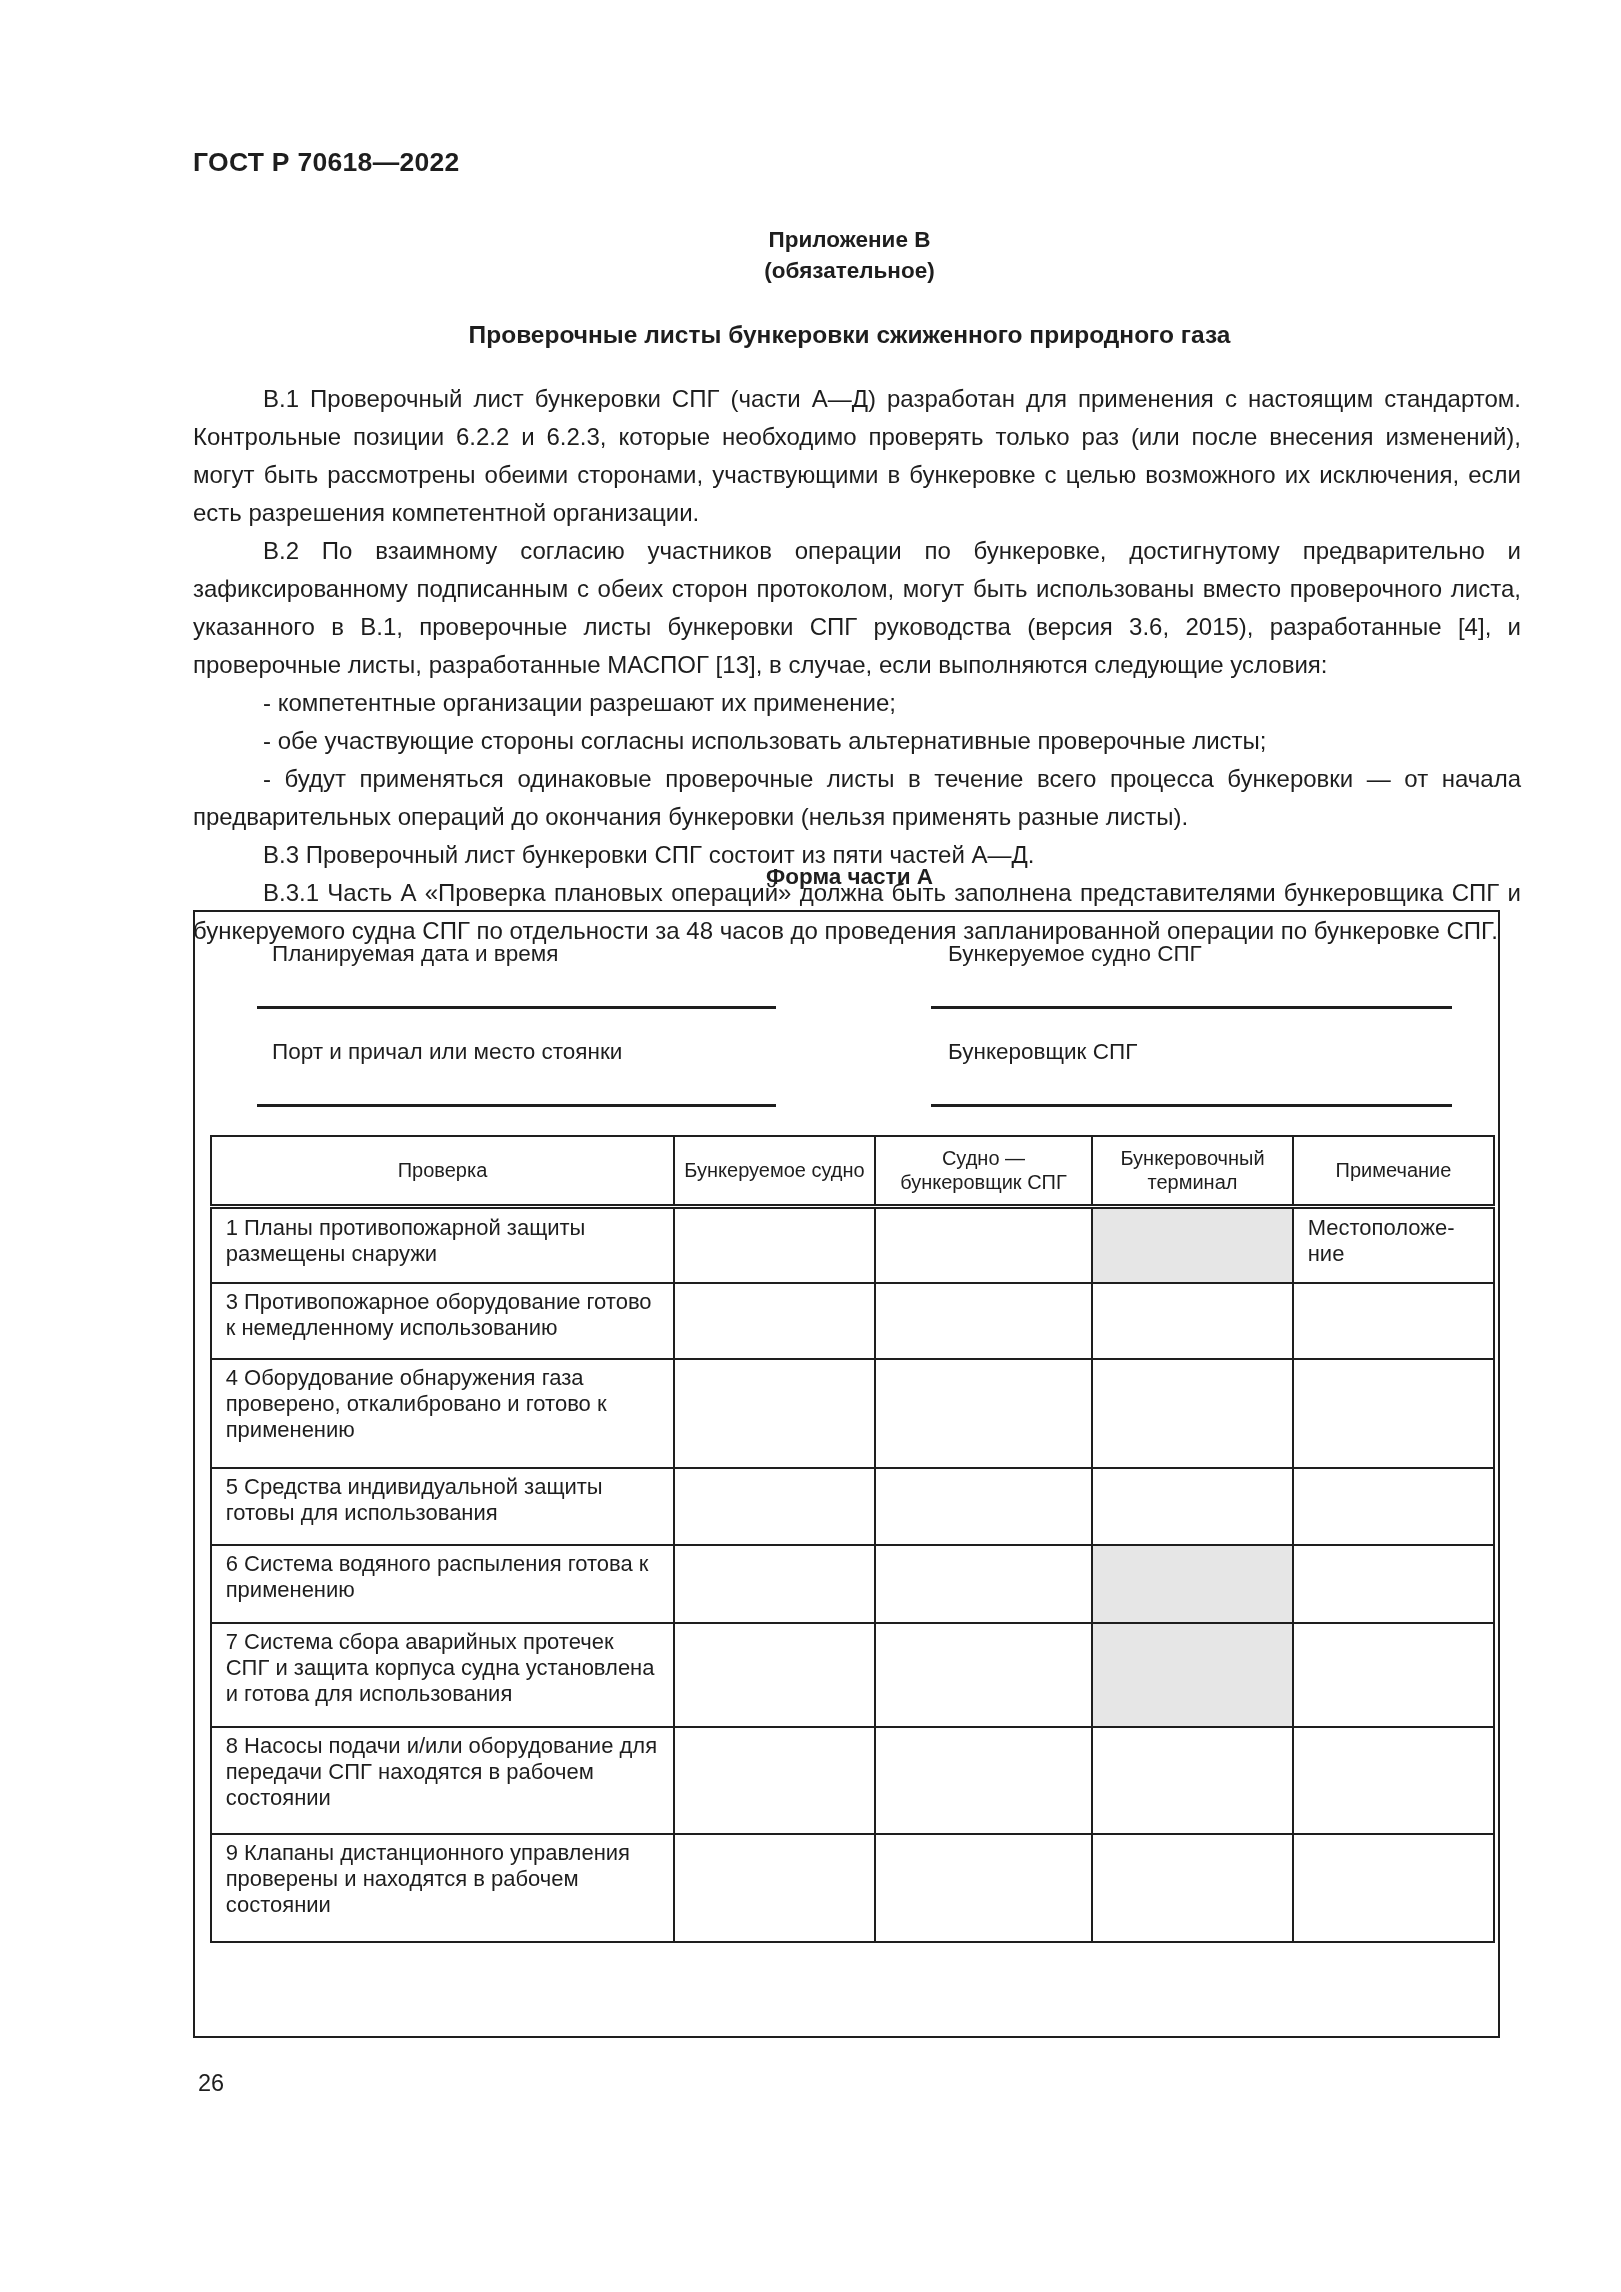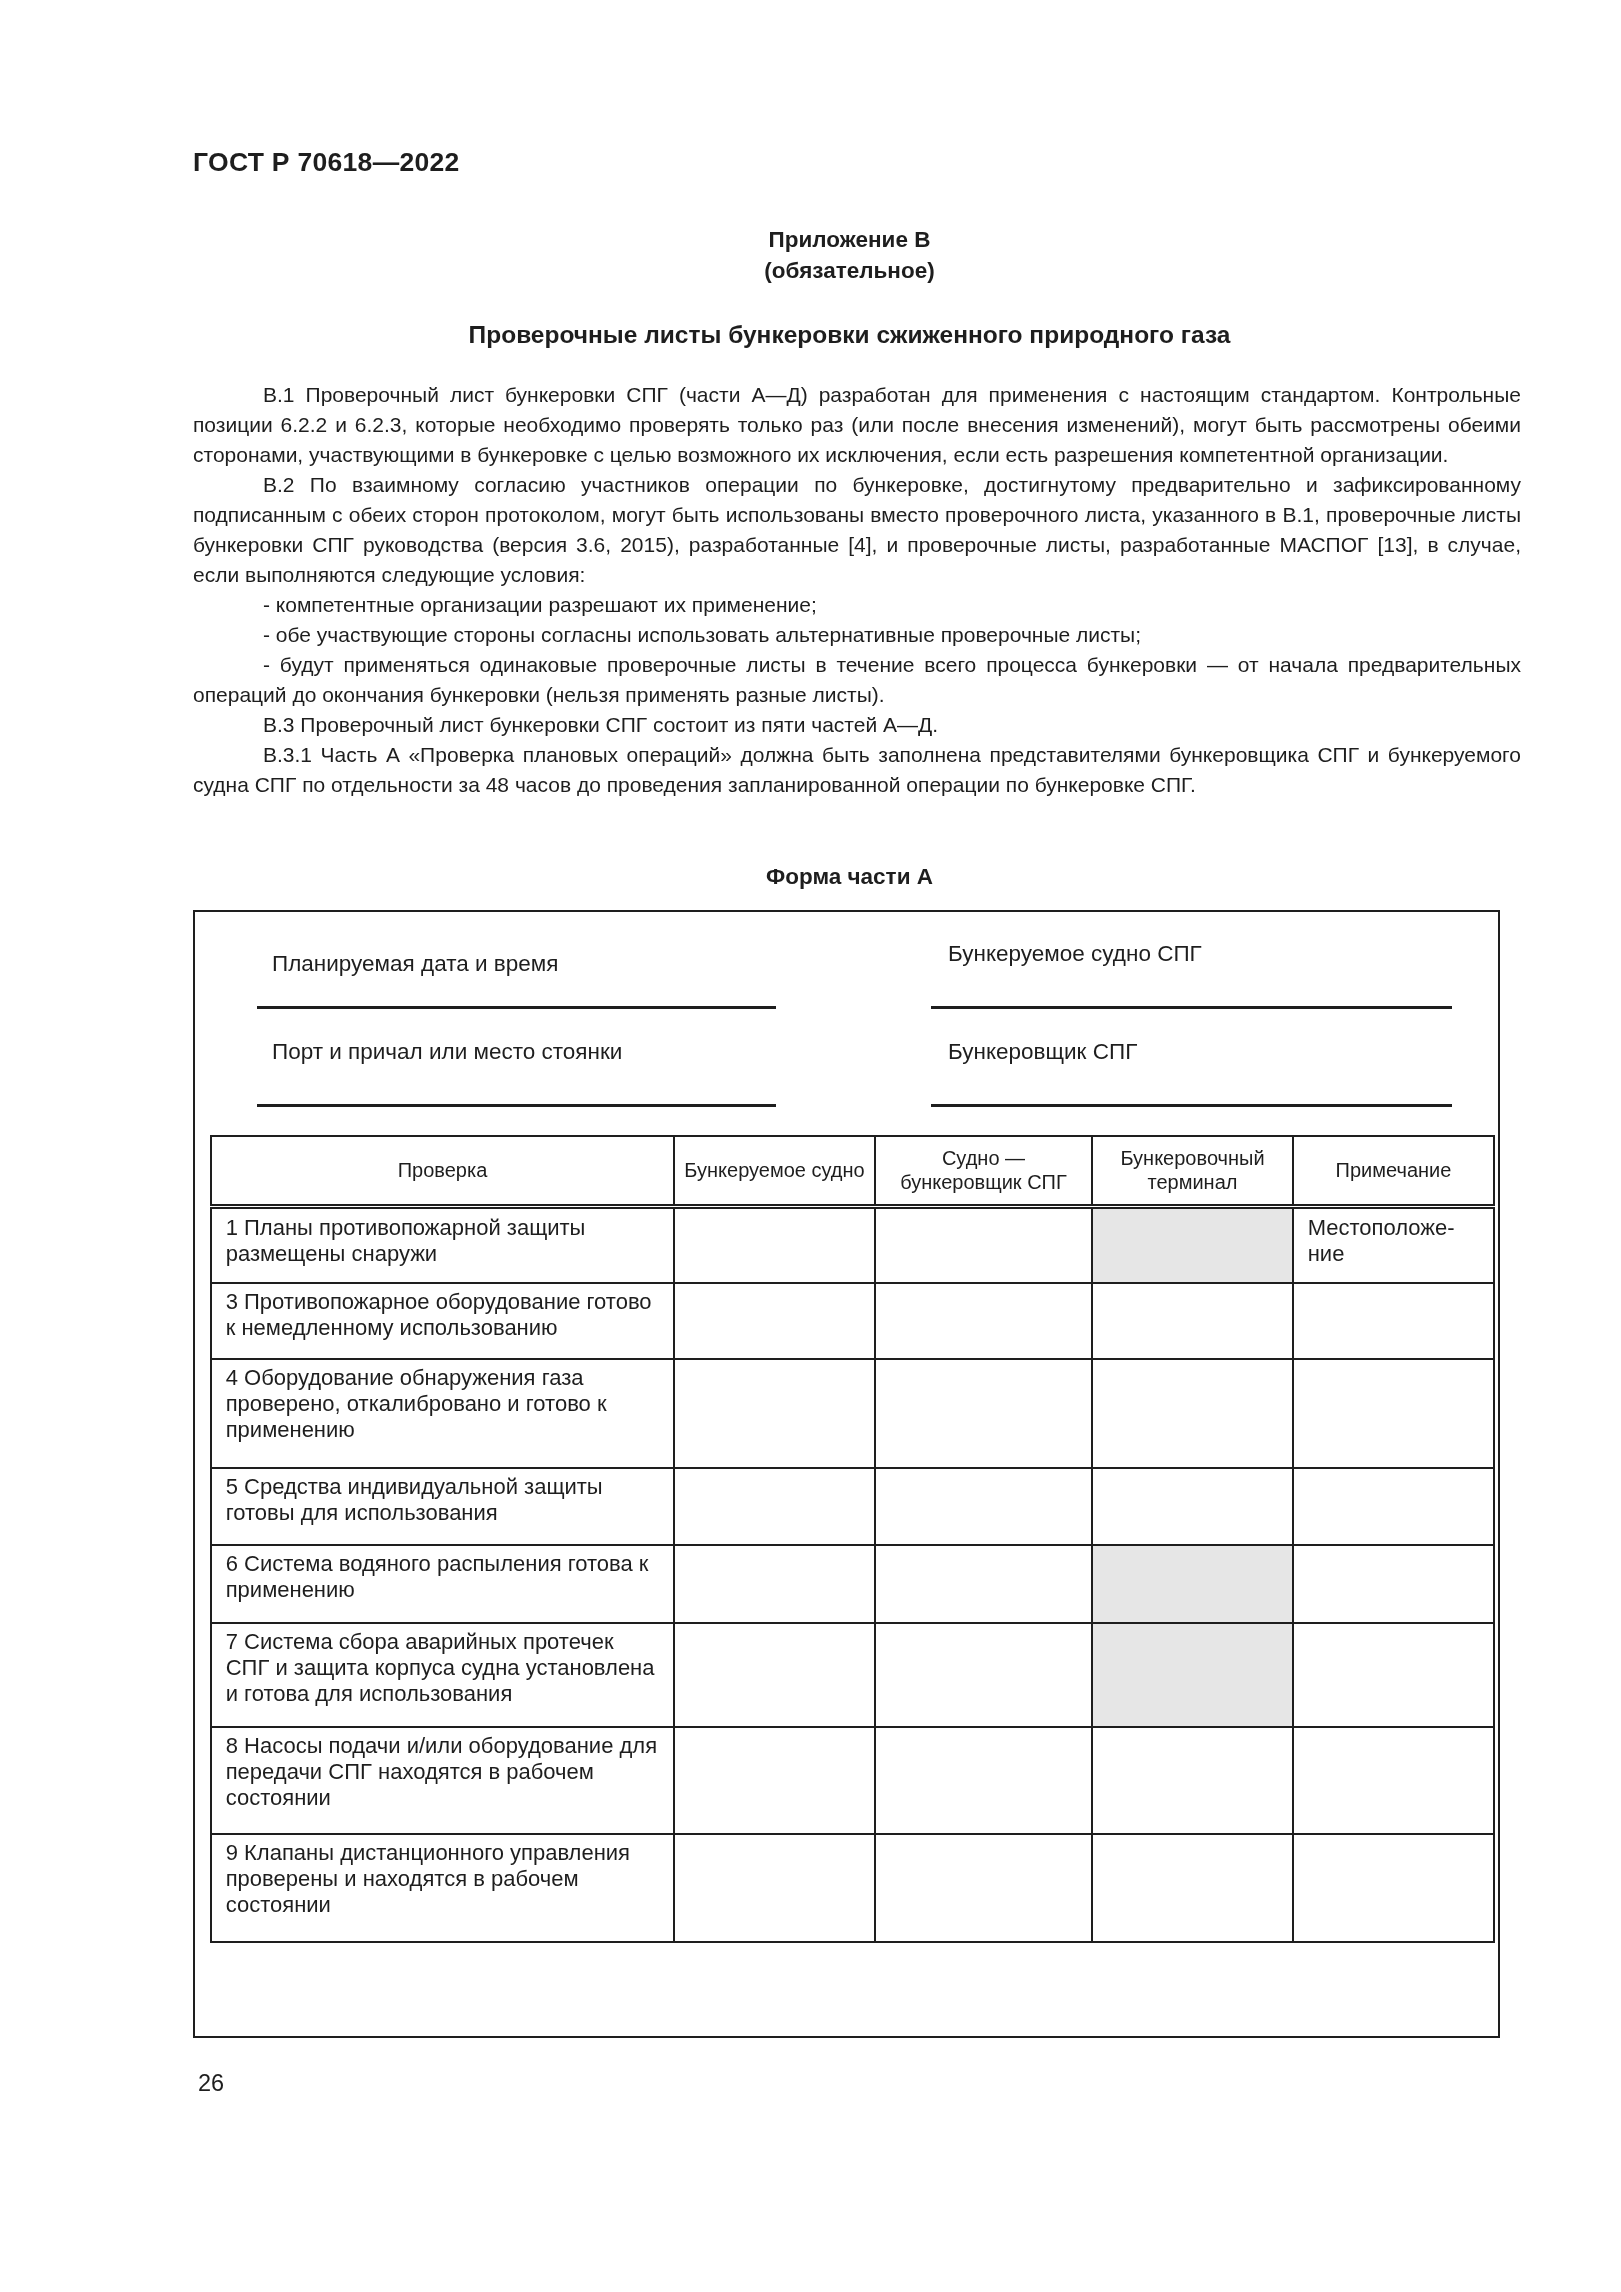--- a/index.html
+++ b/index.html
@@ -4,21 +4,21 @@
 <style>
   html, body { margin:0; padding:0; background:#ffffff; }
   body { width:1621px; height:2293px; position:relative; overflow:hidden;
          font-family:"Liberation Sans", sans-serif; color:#1e1e1e; }
   .abs { position:absolute; }
   #doc-header { left:193px; top:147px; font-size:26.5px; font-weight:bold; letter-spacing:0.3px; }
   .center-bold { left:0; width:1699px; text-align:center; font-weight:bold; }
   #appendix-label { top:227px; font-size:22.5px; }
   #appendix-status { top:258px; font-size:22.5px; }
   #section-title { top:321px; font-size:24.5px; }
-  #body-text { left:193px; top:380px; width:1328px; font-size:21px; line-height:30px; }
+  #body-text { left:193px; top:380px; width:1328px; font-size:24px; line-height:38px; }
   #body-text p { margin:0; text-align:justify; text-indent:70px; }
   #body-text p.bullet { text-indent:70px; }
   #form-caption { top:864px; font-size:22.5px; }
   #form-box { left:193px; top:910px; width:1307px; height:1128px; border:2.9px solid #1e1e1e; box-sizing:border-box; }
   .field-label { font-size:22.5px; }
   .field-line { height:2.9px; background:#1e1e1e; }
   #checklist { left:210px; top:1135px; width:1282px; border-collapse:collapse; table-layout:fixed; }
   #checklist td, #checklist th { border:2.9px solid #1e1e1e; font-size:22px; line-height:26px; vertical-align:top; padding:5.9px 13.7px 0 13.7px; font-weight:normal; }
   #checklist th { font-size:20px; line-height:23.5px; text-align:center; vertical-align:middle; padding:0 3.9px; height:67px; border-bottom:5.9px double #1e1e1e; }
   #checklist td.shade { background:#e6e6e6; }
@@ -41,21 +41,21 @@
   <p class="bullet">- обе участвующие стороны согласны использовать альтернативные проверочные листы;</p>
   <p class="bullet">- будут применяться одинаковые проверочные листы в течение всего процесса бункеровки — от начала предварительных операций до окончания бункеровки (нельзя применять разные листы).</p>
   <p>В.3 Проверочный лист бункеровки СПГ состоит из пяти частей А—Д.</p>
   <p>В.3.1 Часть А «Проверка плановых операций» должна быть заполнена представителями бункеровщика СПГ и бункеруемого судна СПГ по отдельности за 48 часов до проведения запланированной операции по бункеровке СПГ.</p>
 </div>
 
 <div class="abs center-bold" id="form-caption">Форма части А</div>
 
 <div class="abs" id="form-box"></div>
 
-<div class="abs field-label" style="left:272px; top:941px;margin-top:10px;">Планируемая дата и время</div>
+<div class="abs field-label" style="left:272px; top:941px;">Планируемая дата и время</div>
 <div class="abs field-line" style="left:257px; top:1006px; width:519px;"></div>
 
 <div class="abs field-label" style="left:948px; top:941px;">Бункеруемое судно СПГ</div>
 <div class="abs field-line" style="left:931px; top:1006px; width:521px;"></div>
 
 <div class="abs field-label" style="left:272px; top:1039px;">Порт и причал или место стоянки</div>
 <div class="abs field-line" style="left:257px; top:1104px; width:519px;"></div>
 
 <div class="abs field-label" style="left:948px; top:1039px;">Бункеровщик СПГ</div>
 <div class="abs field-line" style="left:931px; top:1104px; width:521px;"></div>

